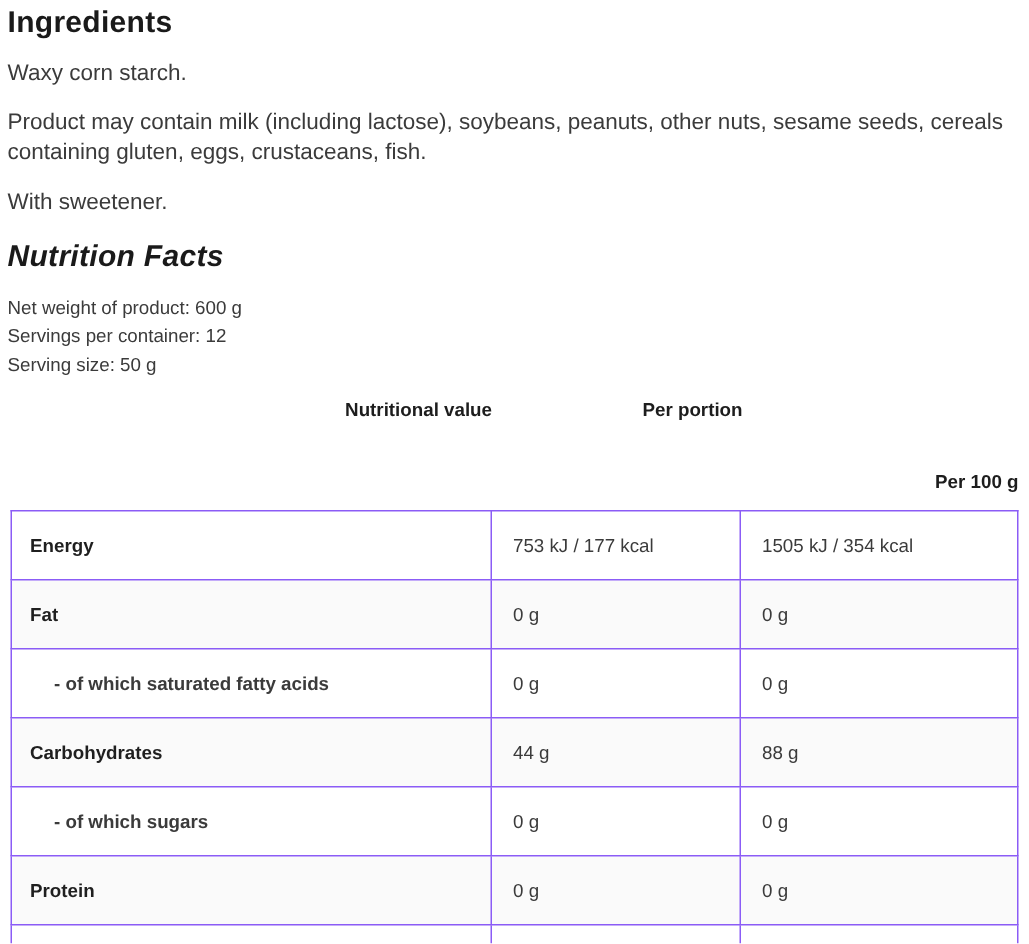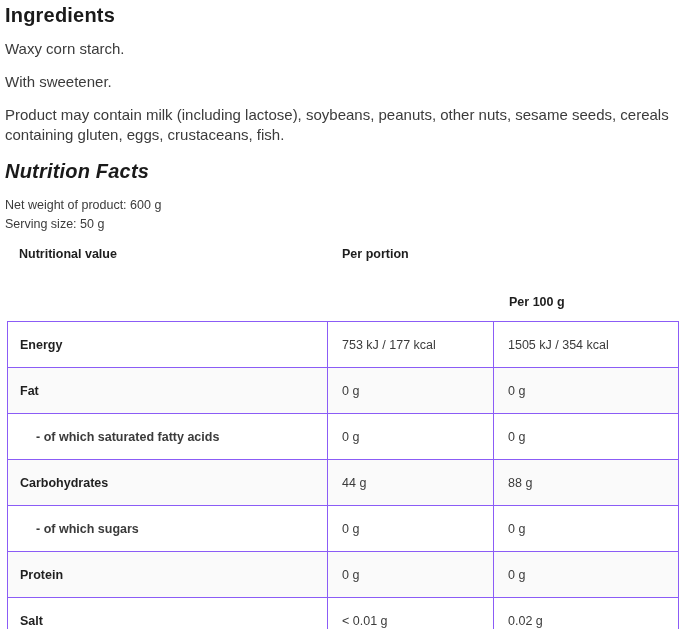--- a/index.html
+++ b/index.html
@@ -40,20 +40,21 @@
   }
 
   .nv-wrap { margin: 13px 2px 0 2px; }
 
   .nv-header {
     display: flex;
     font-size: 12.5px;
     font-weight: 700;
     color: #1d1d1d;
     margin-bottom: 12px;
+    text-align: right;
   }
   .nv-header .hc1 { width: 321px; padding-left: 12px; }
   .nv-header .hc2 { width: 167px; padding-left: 14px; }
   .nv-header .hc3 { flex: 1; padding-left: 14px; margin-top: 48px; }
 
   table.nv-table {
     border-collapse: collapse;
     width: 100%;
     font-size: 12.5px;
     table-layout: fixed;
@@ -80,29 +81,30 @@
   .nv-table tbody tr:nth-child(even) { background: #fafafa; }
 </style>
 </head>
 <body>
 
 <div class="page">
 
   <section>
     <h2 class="section-title">Ingredients</h2>
     <p class="para">Waxy corn starch.</p>
+    <p class="para">Product may contain milk (including lactose), soybeans, peanuts, other nuts, sesame seeds, cereals containing gluten, eggs, crustaceans, fish.</p>
     <p class="para">With sweetener.</p>
-    <p class="para">Product may contain milk (including lactose), soybeans, peanuts, other nuts, sesame seeds, cereals containing gluten, eggs, crustaceans, fish.</p>
   </section>
 
   <section>
     <h2 class="section-title nutrition">Nutrition Facts</h2>
 
     <div class="serving-info">
       <div class="serving-line">Net weight of product: 600 g</div>
+      <div class="serving-line">Servings per container: 12</div>
       <div class="serving-line">Serving size: 50 g</div>
     </div>
 
     <div class="nv-wrap">
       <div class="nv-header">
         <div class="hc1">Nutritional value</div>
         <div class="hc2">Per portion</div>
         <div class="hc3">Per 100 g</div>
       </div>
 

